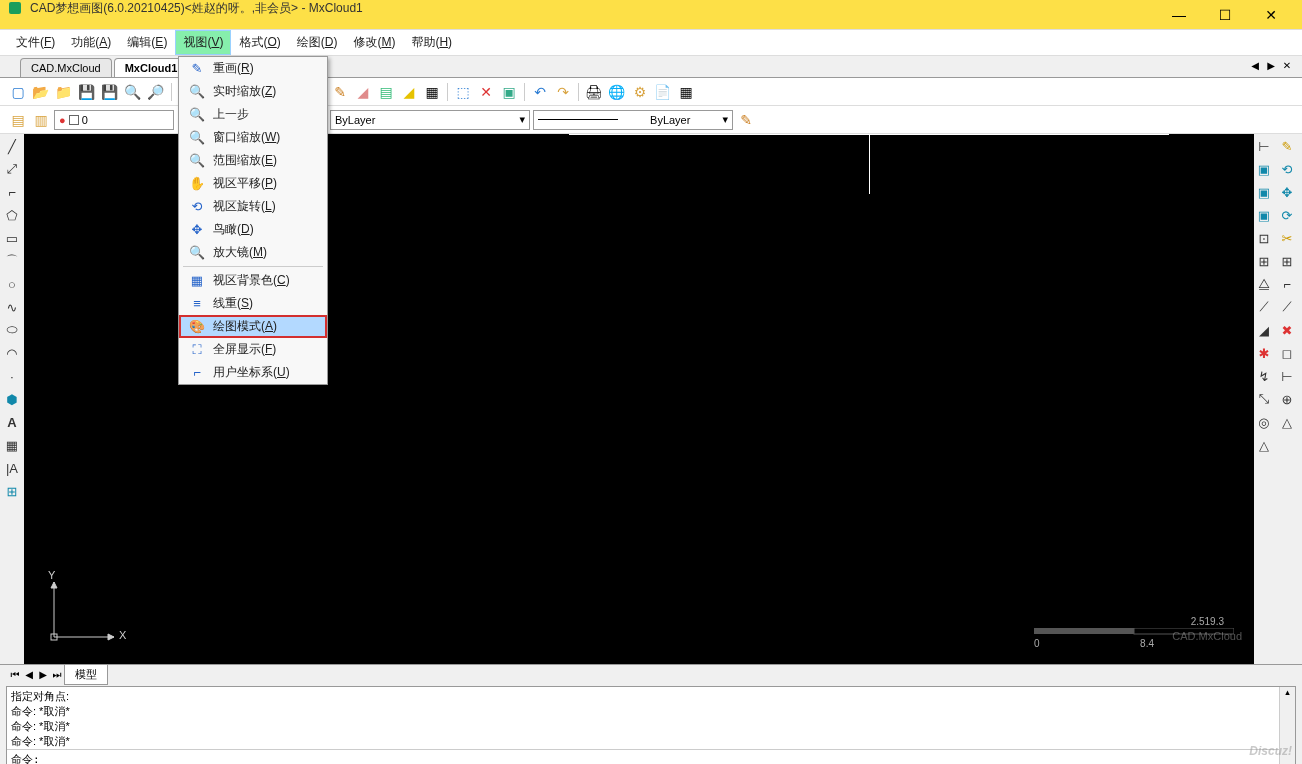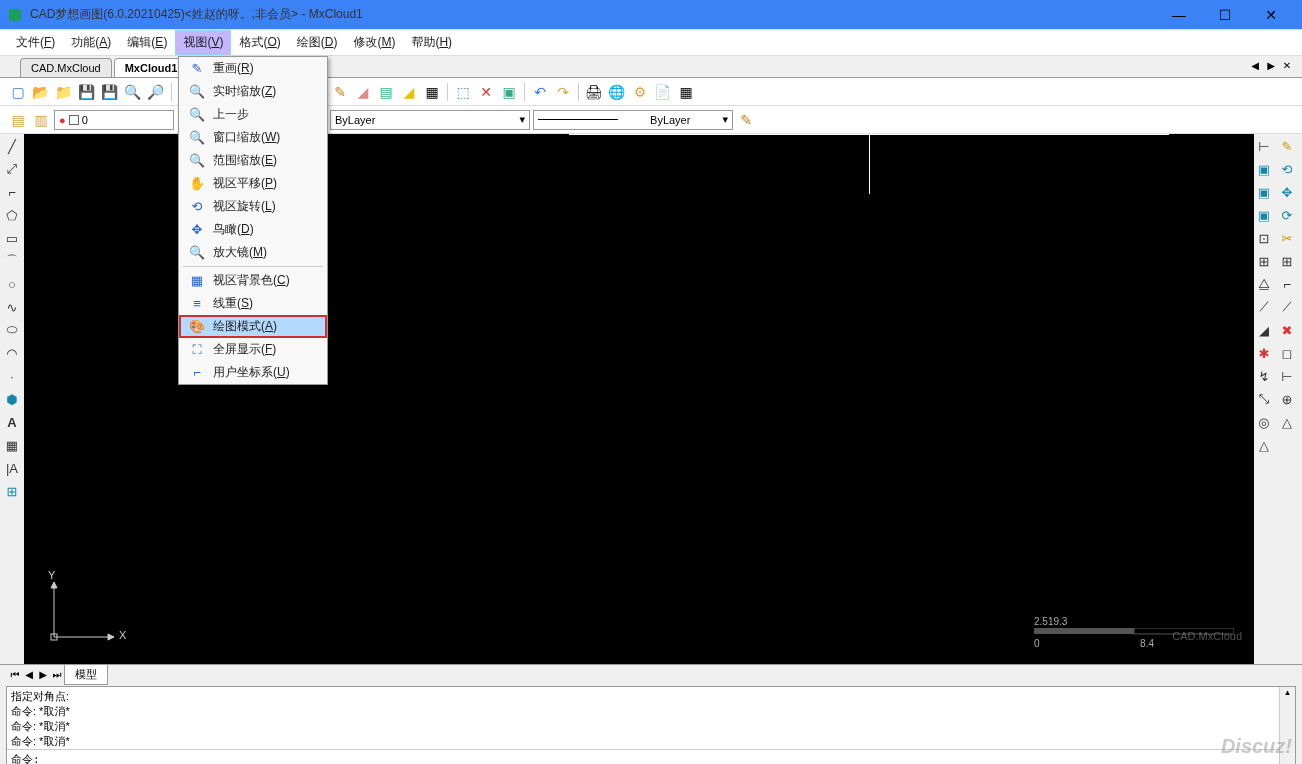--- a/index.html
+++ b/index.html
@@ -1,24 +1,24 @@
 <!DOCTYPE html>
 <html><head>
 <meta charset="utf-8">
 <style>
 * { box-sizing: border-box; margin: 0; padding: 0; font-family: "Microsoft YaHei", "SimSun", Arial, sans-serif; }
 body { width: 1302px; height: 764px; background: #f0f0f0; overflow: hidden; position: relative; font-size: 12px; }
-.titlebar { height: 30px; background: #3b82f6; display: flex; align-items: center; padding: 0 8px; border-bottom: 1px solid #ddd; }
+.titlebar { height: 30px; background: #fde047; display: flex; align-items: flex-start; padding: 0 8px; border-bottom: 1px solid #ddd; }
 .titlebar-icon { width: 16px; height: 16px; margin-right: 6px; display: inline-flex; align-items: center; }
 .titlebar-title { flex: 1; color: #333; font-size: 12px; }
 .win-btns { display: flex; }
 .win-btn { width: 46px; height: 30px; display: flex; align-items: center; justify-content: center; cursor: pointer; font-size: 14px; }
 .menubar { height: 26px; background: #fff; display: flex; align-items: center; padding: 0 8px; border-bottom: 1px solid #ddd; }
 .menu-item { padding: 4px 8px; cursor: pointer; color: #222; }
-.menu-item.active { background: #c4b5fd; border: 1px solid #99d1ff; padding: 3px 7px; }
+.menu-item.active { background: #86efac; border: 1px solid #99d1ff; padding: 3px 7px; }
 .tabbar { height: 22px; background: #f0f0f0; display: flex; align-items: flex-end; padding: 0 20px; position: relative; border-bottom: 1px solid #999; }
 .doc-tab { padding: 3px 10px; font-size: 11px; background: #e8e8e8; border: 1px solid #999; border-bottom: none; margin-right: 2px; cursor: pointer; border-radius: 4px 4px 0 0; }
 .doc-tab.active { background: #fff; font-weight: bold; }
 .tab-nav { position: absolute; right: 8px; top: 2px; display: flex; gap: 2px; }
 .tab-nav-btn { width: 14px; height: 14px; font-size: 10px; cursor: pointer; display: flex; align-items: center; justify-content: center; }
 .toolbar { background: #fff; padding: 2px 8px; border-bottom: 1px solid #ddd; display: flex; align-items: center; gap: 3px; min-height: 28px; }
 .tb-icon { width: 20px; height: 20px; display: flex; align-items: center; justify-content: center; cursor: pointer; font-size: 14px; border: 1px solid transparent; }
 .tb-sep { width: 1px; height: 18px; background: #ccc; margin: 0 2px; }
 .layer-select, .color-sel, .lt-select { border: 1px solid #999; padding: 1px 4px; height: 20px; font-size: 11px; display: flex; align-items: center; background: #fff; }
 .layer-select { width: 120px; }
@@ -38,21 +38,21 @@
 .dd-item.highlight { background: #b3d9ff; border: 2px solid #d32f2f; padding: 1px 6px; }
 .dd-icon { width: 20px; text-align: center; margin-right: 6px; font-size: 13px; color: #2563c9; }
 .dd-sep { height: 1px; background: #ccc; margin: 2px 4px; }
 .bottom-tabs { height: 20px; background: #f0f0f0; display: flex; align-items: center; padding: 0 8px; border-top: 1px solid #999; }
 .nav-arrow { width: 14px; font-size: 10px; cursor: pointer; text-align: center; }
 .model-tab { padding: 2px 10px; background: #fff; border: 1px solid #999; font-size: 11px; cursor: pointer; }
 .cmd-area { background: #fff; border: 1px solid #999; margin: 2px 6px; height: 80px; position: relative; }
 .cmd-history { height: 62px; overflow: hidden; padding: 2px 4px; font-size: 11px; line-height: 15px; color: #000; font-family: "SimSun", monospace; }
 .cmd-line { border-top: 1px solid #ccc; padding: 2px 4px; font-size: 11px; font-family: "SimSun", monospace; }
 .cmd-scroll { position: absolute; right: 0; top: 0; width: 16px; height: 100%; background: #f0f0f0; border-left: 1px solid #ccc; }
-.watermark { position: absolute; right: 10px; bottom: 6px; font-size: 20px; font-style: italic; color: rgba(150,150,150,0.5); font-weight: bold; pointer-events: none; }
+.watermark { position: absolute; right: 10px; bottom: 6px; font-size: 12px; font-style: italic; color: rgba(150,150,150,0.5); font-weight: bold; pointer-events: none; }
 .brand-wm { position: absolute; right: 60px; bottom: 122px; color: rgba(200,200,200,0.4); font-size: 11px; pointer-events: none; }
 .underline { text-decoration: underline; }
 </style>
 </head>
 <body>
 
 <div class="titlebar">
   <span class="titlebar-icon">
     <svg width="14" height="14">
         <rect x="1" y="1" width="12" height="12" fill="#1a9e5c" rx="2"></rect>
@@ -165,21 +165,21 @@
         <line x1="10" y1="60" x2="70" y2="60" stroke="#ccc" stroke-width="1"></line>
         <polygon points="70,60 64,57 64,63" fill="#ccc"></polygon>
         <line x1="10" y1="60" x2="10" y2="5" stroke="#ccc" stroke-width="1"></line>
         <polygon points="10,5 7,11 13,11" fill="#ccc"></polygon>
         <rect x="7" y="57" width="6" height="6" fill="none" stroke="#ccc"></rect>
       </svg>
       <span style="position:absolute;left:75px;top:52px">X</span>
       <span style="position:absolute;left:4px;top:-8px">Y</span>
     </div>
     <div class="scale-ruler">
-      <div style="display:flex;justify-content:flex-start;width:190px">
+      <div style="display:flex;justify-content:flex-end;width:190px">
           <span>2.5</span>
           <span>19.3</span>
         </div>
       <svg width="200" height="8">
           <rect x="0" y="0" width="100" height="6" fill="#555"></rect>
           <rect x="100" y="0" width="100" height="6" fill="none" stroke="#555"></rect>
         </svg>
       <div style="display:flex;justify-content:space-between;width:120px">
           <span>0</span>
           <span>8.4</span>

